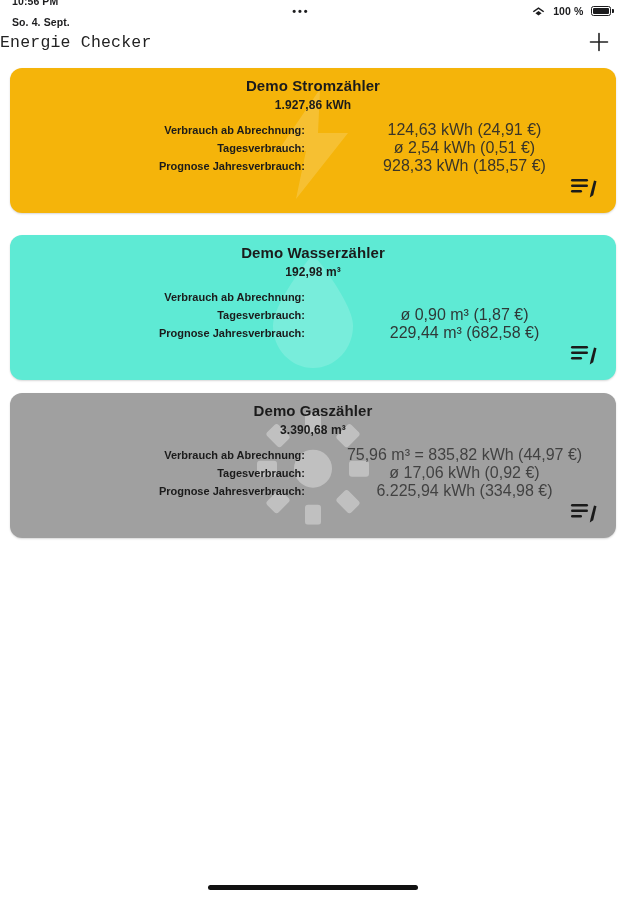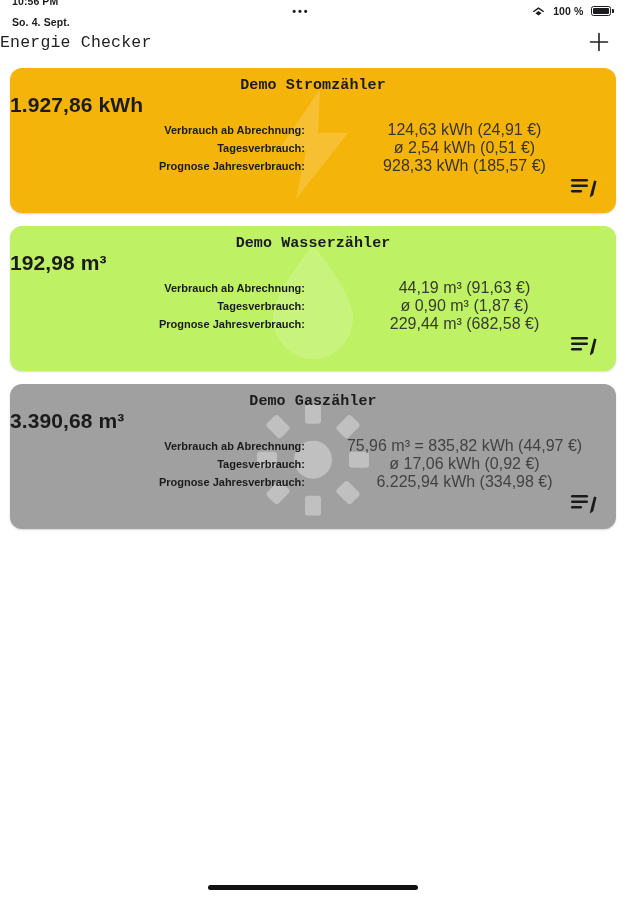--- a/index.html
+++ b/index.html
@@ -43,36 +43,36 @@
   }
   .nav-add svg{ display:block; }
 
   
   .cards{ padding:6px 10px 0 10px; display:flex; flex-direction:column; gap:13px; }
   .card{
     position:relative; border-radius:12px; height:145px; overflow:hidden;
     box-shadow:0 1px 2px rgba(0,0,0,.16);
   }
   .card.electric{ background:#f5b40a; }
-  .card.water   { background:#bef264; }
+  .card.water   { background:#5eead4;margin-top:9px; }
   .card.gas     { background:#a0a0a0; }
 
   .card-bg-ico{
     position:absolute; left:50%; top:50%; transform:translate(-50%,-46%);
     opacity:.16; pointer-events:none;
   }
   .card.gas .card-bg-ico{ opacity:.34; }
 
   .card-inner{ position:relative; z-index:2; padding-top:8px; }
   .card-title{
     text-align:center; font-size:15px; font-weight:700; color:#1b1b1b;
-    line-height:19px; letter-spacing:.1px;font-family:Liberation Mono, monospace;
+    line-height:19px; letter-spacing:.1px;
   }
   .card-total{
-    font-size:21px; font-weight:700; color:#1b1b1b;
+    text-align:center; font-size:12px; font-weight:700; color:#1b1b1b;
     line-height:20px; margin-bottom:7px; letter-spacing:.1px;
   }
 
   .rows{ display:flex; flex-direction:column; gap:2px; }
   .row{ display:flex; align-items:flex-start; }
   .row-label{
     width:50%; text-align:right; padding-right:8px;
     font-size:11px; font-weight:700; color:#1b1b1b; line-height:16px;
     white-space:nowrap;
   }
@@ -174,21 +174,20 @@
         <svg width="108" height="122" viewBox="0 0 108 122">
           <path d="M54 4 C54 4 14 52 14 76 C14 99 32 118 54 118 C76 118 94 99 94 76 C94 52 54 4 54 4 Z" fill="#ffffff"></path>
         </svg>
       </div>
       <div class="card-inner">
         <div class="card-title">Demo Wasserzähler</div>
         <div class="card-total">192,98 m³</div>
         <div class="rows">
           <div class="row">
             <div class="row-label">Verbrauch ab Abrechnung:</div>
-            <div class="row-value">44,19 m³ (91,63 €)</div>
           </div>
           <div class="row">
             <div class="row-label">Tagesverbrauch:</div>
             <div class="row-value">ø 0,90 m³  (1,87 €)</div>
           </div>
           <div class="row">
             <div class="row-label">Prognose Jahresverbrauch:</div>
             <div class="row-value">229,44 m³ (682,58 €)</div>
           </div>
         </div>

